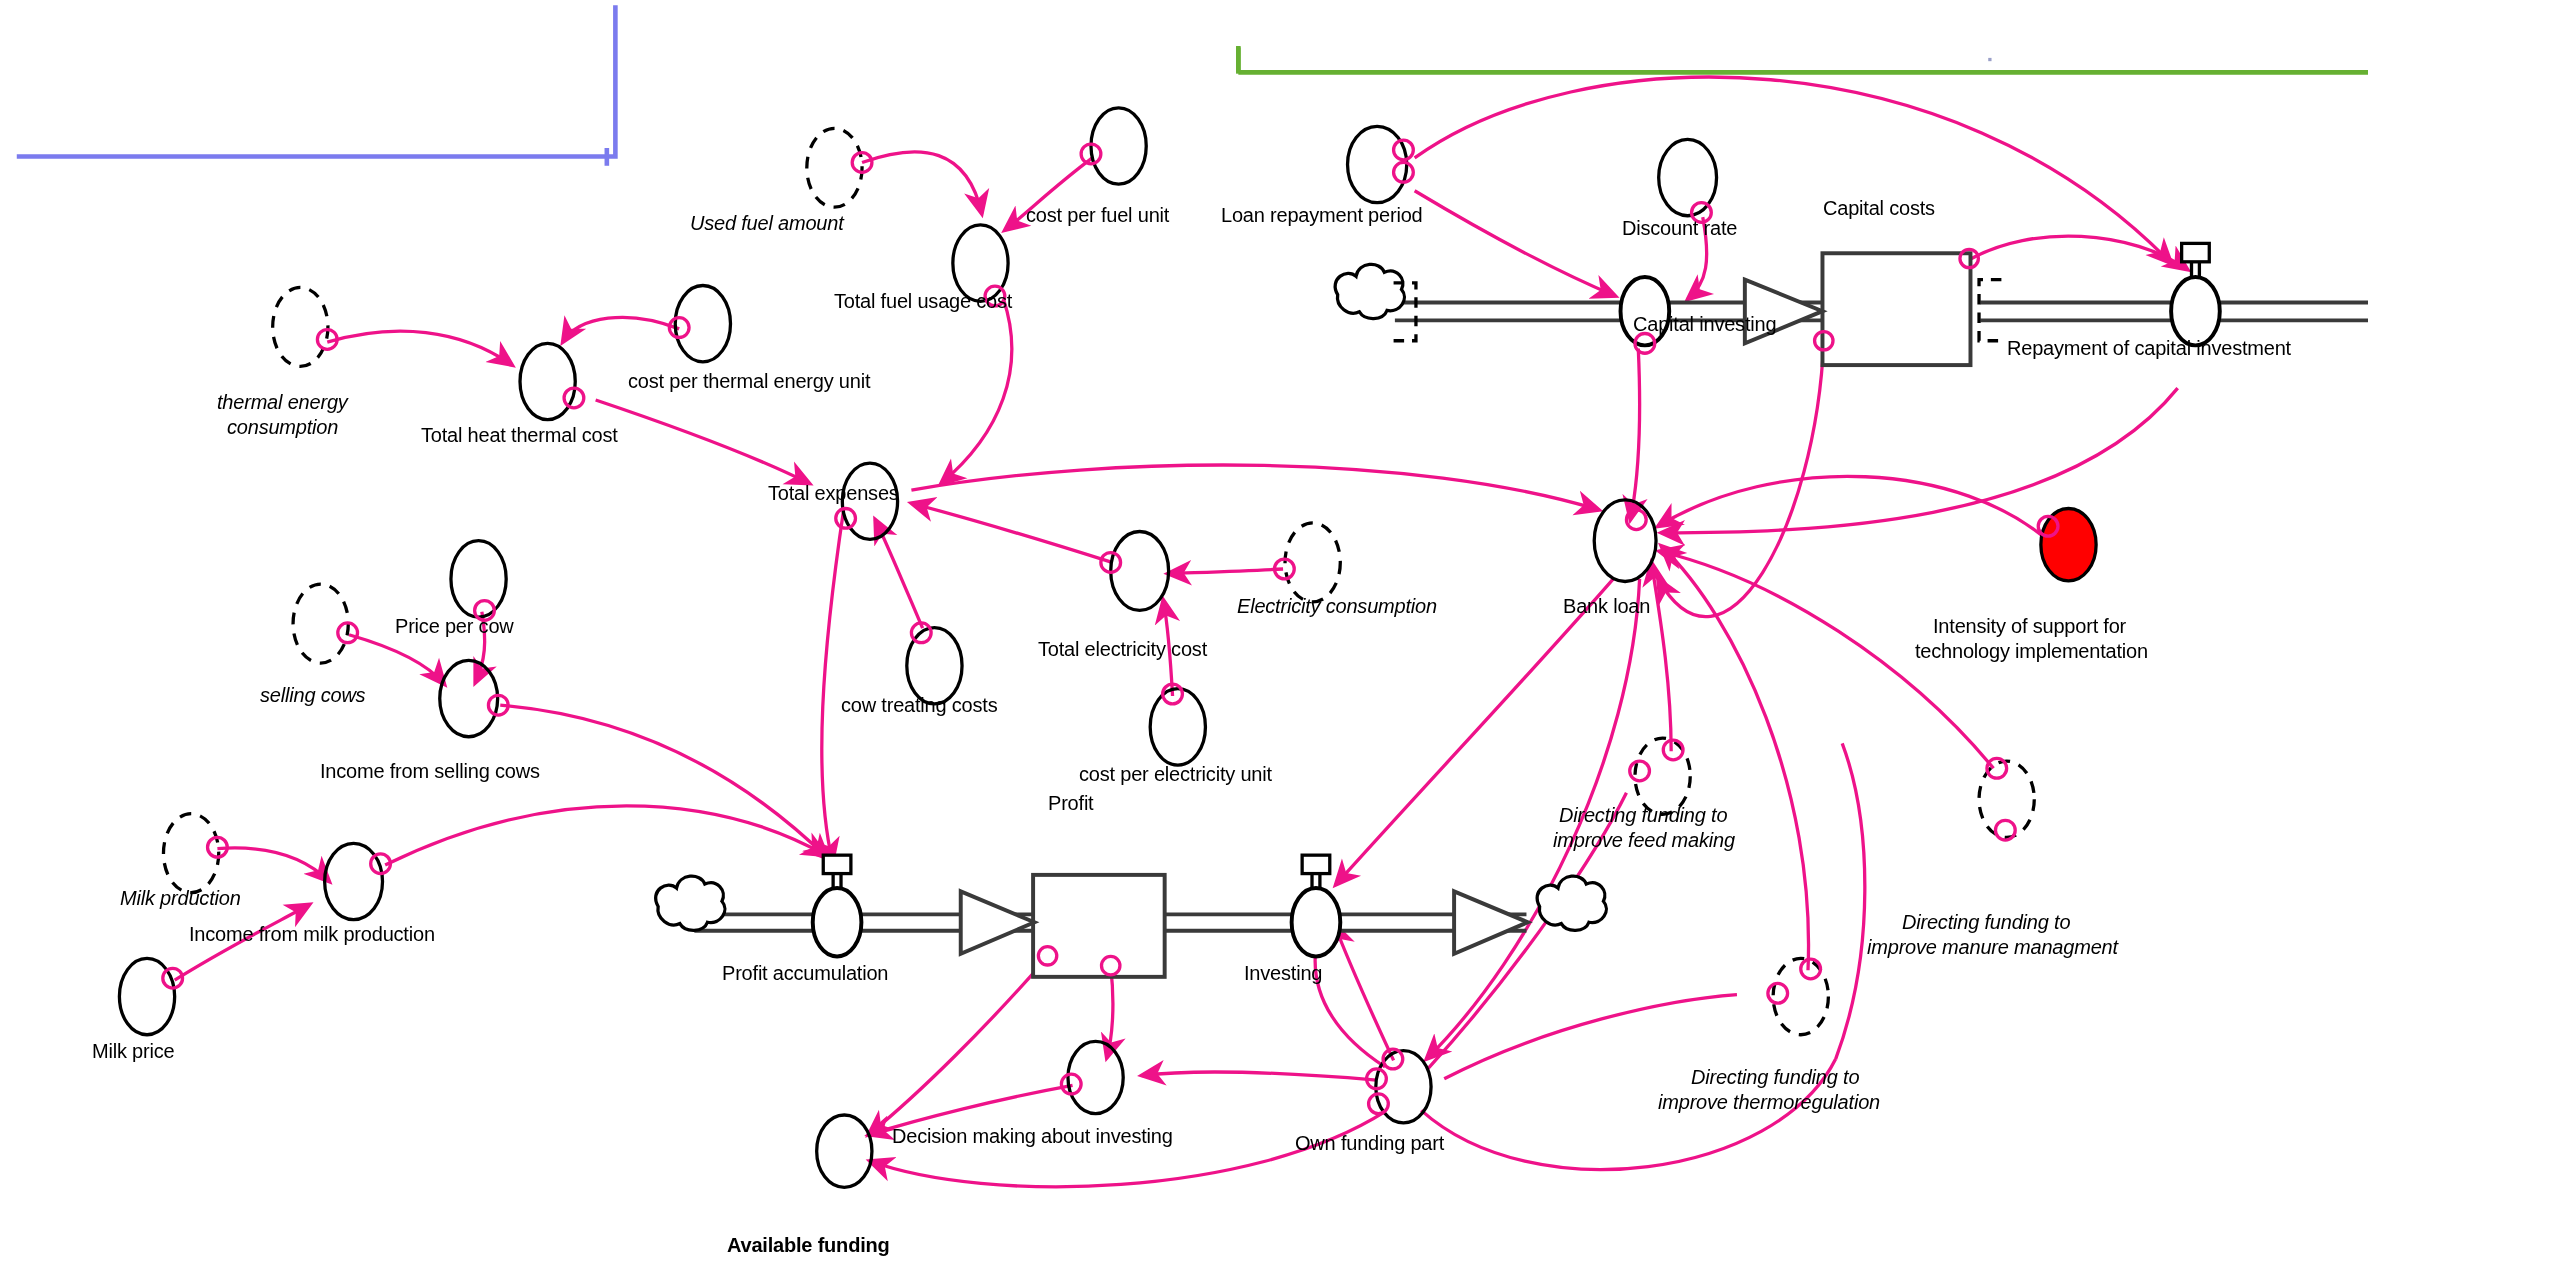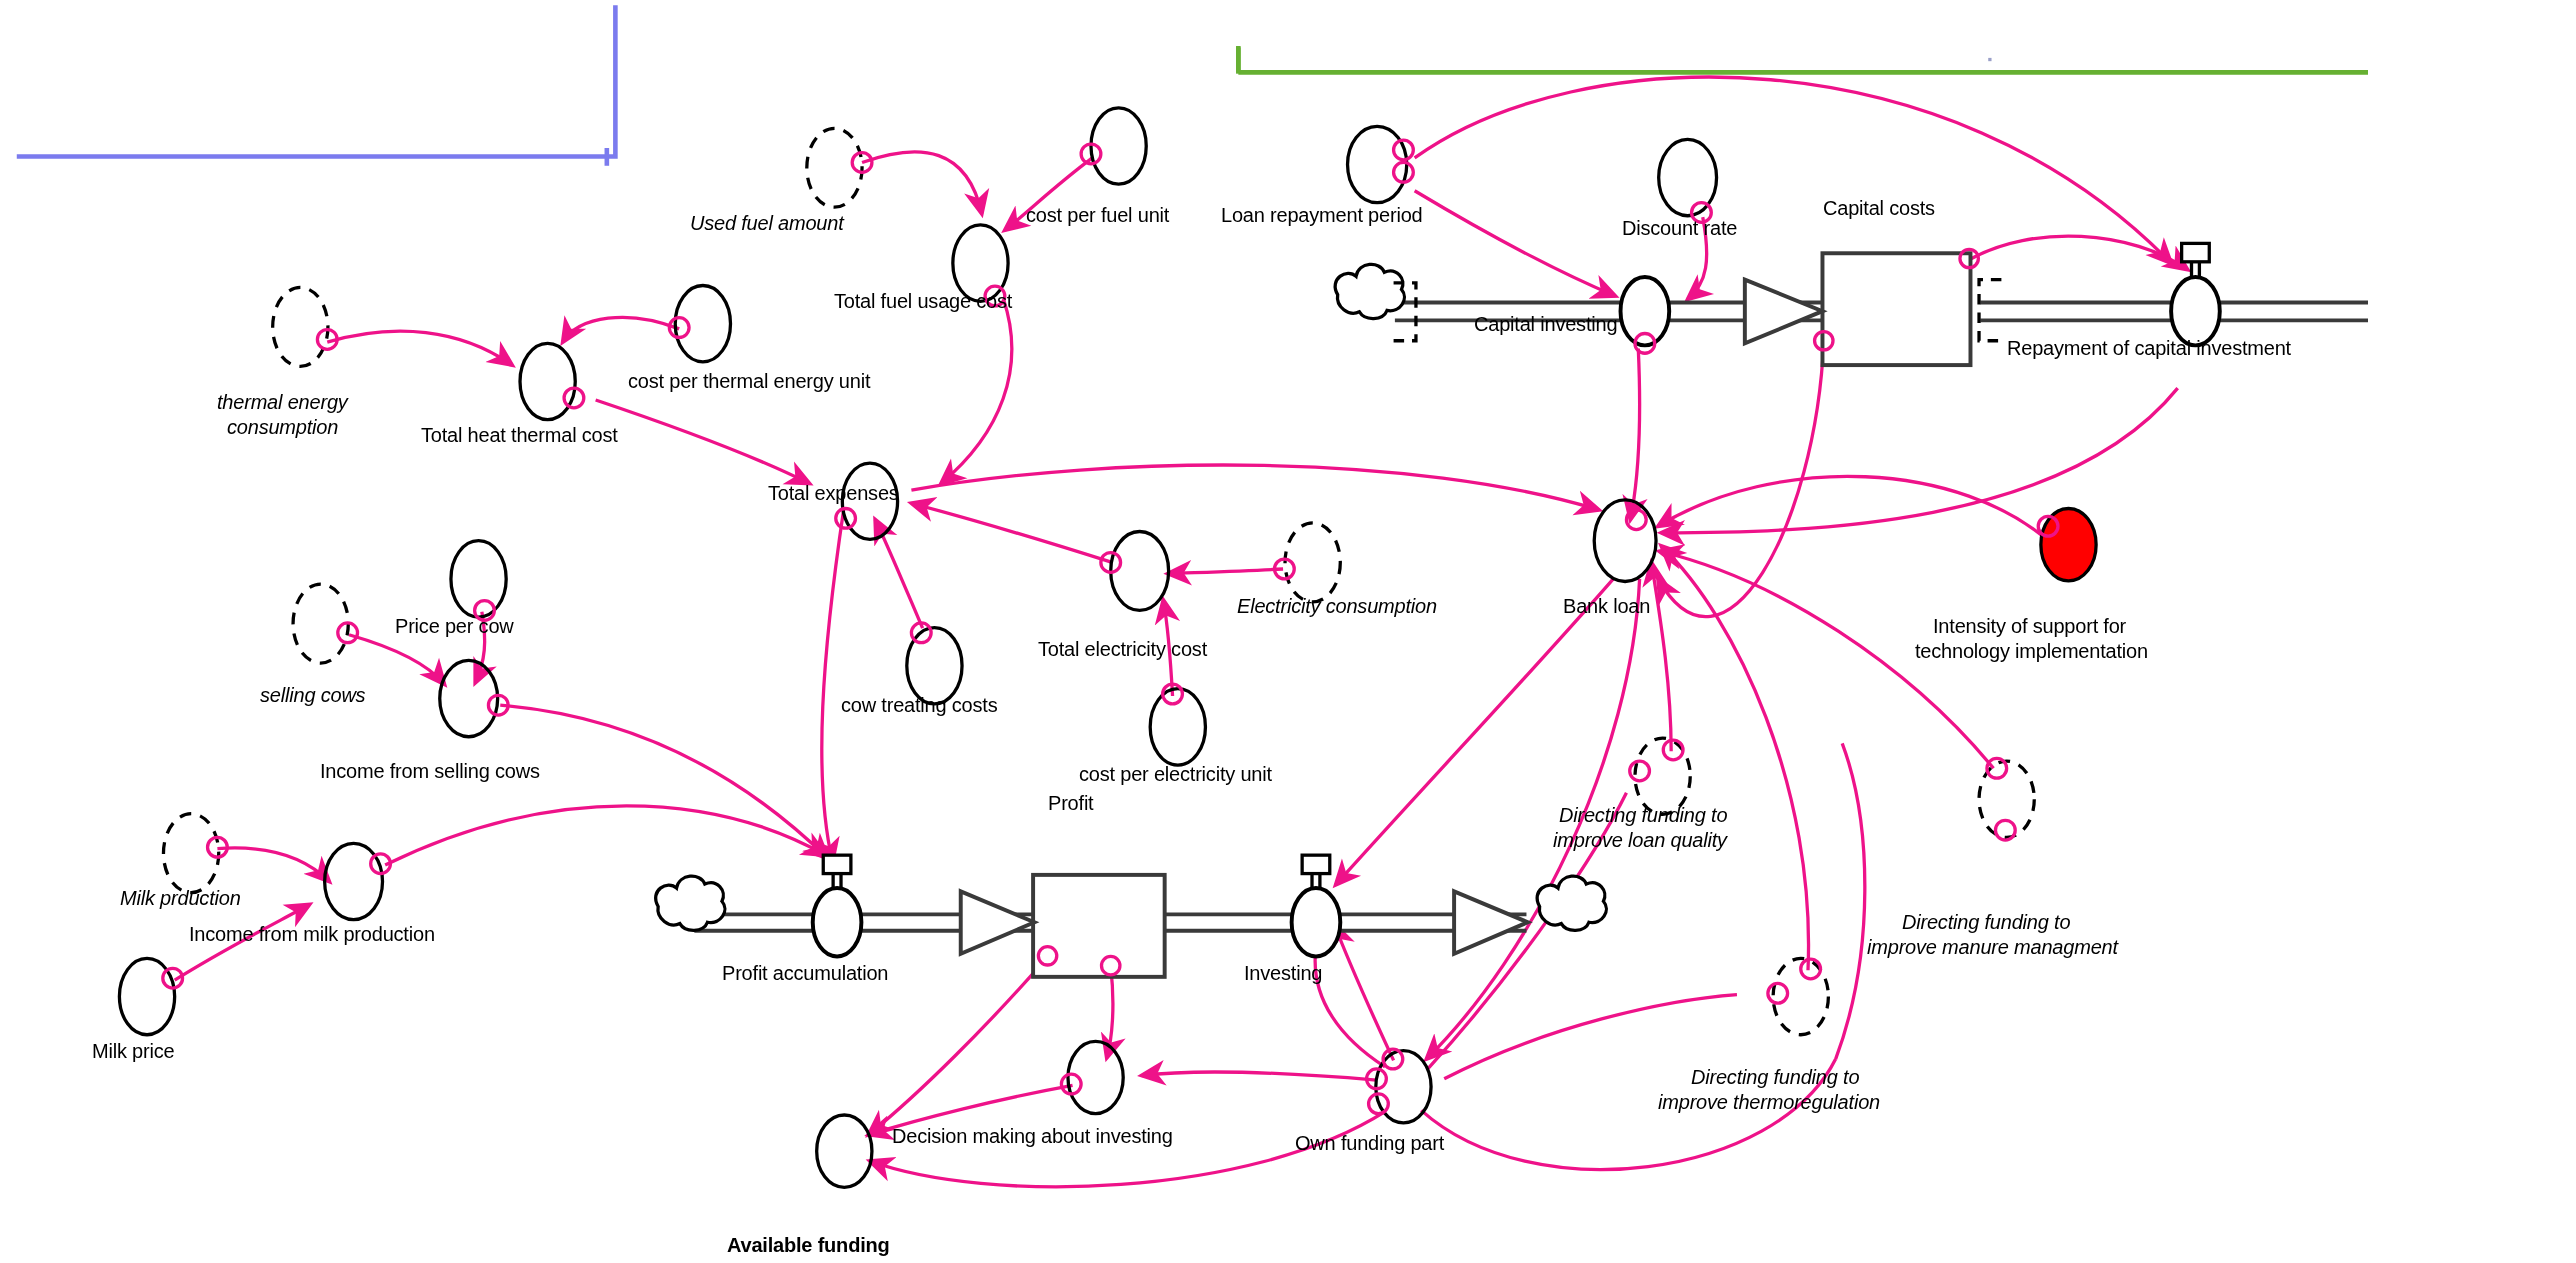--- a/index.html
+++ b/index.html
@@ -371,31 +371,31 @@
 <div class="node-label italic" style="left:120px; top:887px;">Milk prduction</div>
 <div class="node-label" style="left:189px; top:923px;">Income from milk production</div>
 <div class="node-label" style="left:92px; top:1040px;">Milk price</div>
 
 <div class="node-label" style="left:841px; top:694px;">cow treating costs</div>
 <div class="node-label" style="left:1038px; top:638px;">Total electricity cost</div>
 <div class="node-label italic" style="left:1237px; top:595px;text-align:right;">Electricity consumption</div>
 <div class="node-label" style="left:1079px; top:763px;">cost per electricity unit</div>
 
 <div class="node-label" style="left:1622px; top:217px;">Discount rate</div>
-<div class="node-label" style="left:1474px; top:313px;text-align:right;">Capital investing</div>
+<div class="node-label" style="left:1633px; top:313px;text-align:right;">Capital investing</div>
 <div class="node-label" style="left:1823px; top:197px;">Capital costs</div>
 <div class="node-label" style="left:2007px; top:337px;">Repayment of capital investment</div>
 
 <div class="node-label" style="left:1563px; top:595px;">Bank loan</div>
 
 <div class="node-label" style="left:1933px; top:615px;">Intensity of support for</div>
 <div class="node-label" style="left:1915px; top:640px;">technology implementation</div>
 
 <div class="node-label italic" style="left:1559px; top:804px;">Directing funding to</div>
-<div class="node-label italic" style="left:1553px; top:829px;">improve loan quality</div>
+<div class="node-label italic" style="left:1553px; top:829px;">improve feed making</div>
 
 <div class="node-label italic" style="left:1902px; top:911px;">Directing funding to</div>
 <div class="node-label italic" style="left:1867px; top:936px;">improve manure managment</div>
 
 <div class="node-label italic" style="left:1691px; top:1066px;">Directing funding to</div>
 <div class="node-label italic" style="left:1658px; top:1091px;">improve thermoregulation</div>
 
 <div class="node-label" style="left:1048px; top:792px;">Profit</div>
 <div class="node-label" style="left:722px; top:962px;">Profit accumulation</div>
 <div class="node-label" style="left:1244px; top:962px;">Investing</div>

